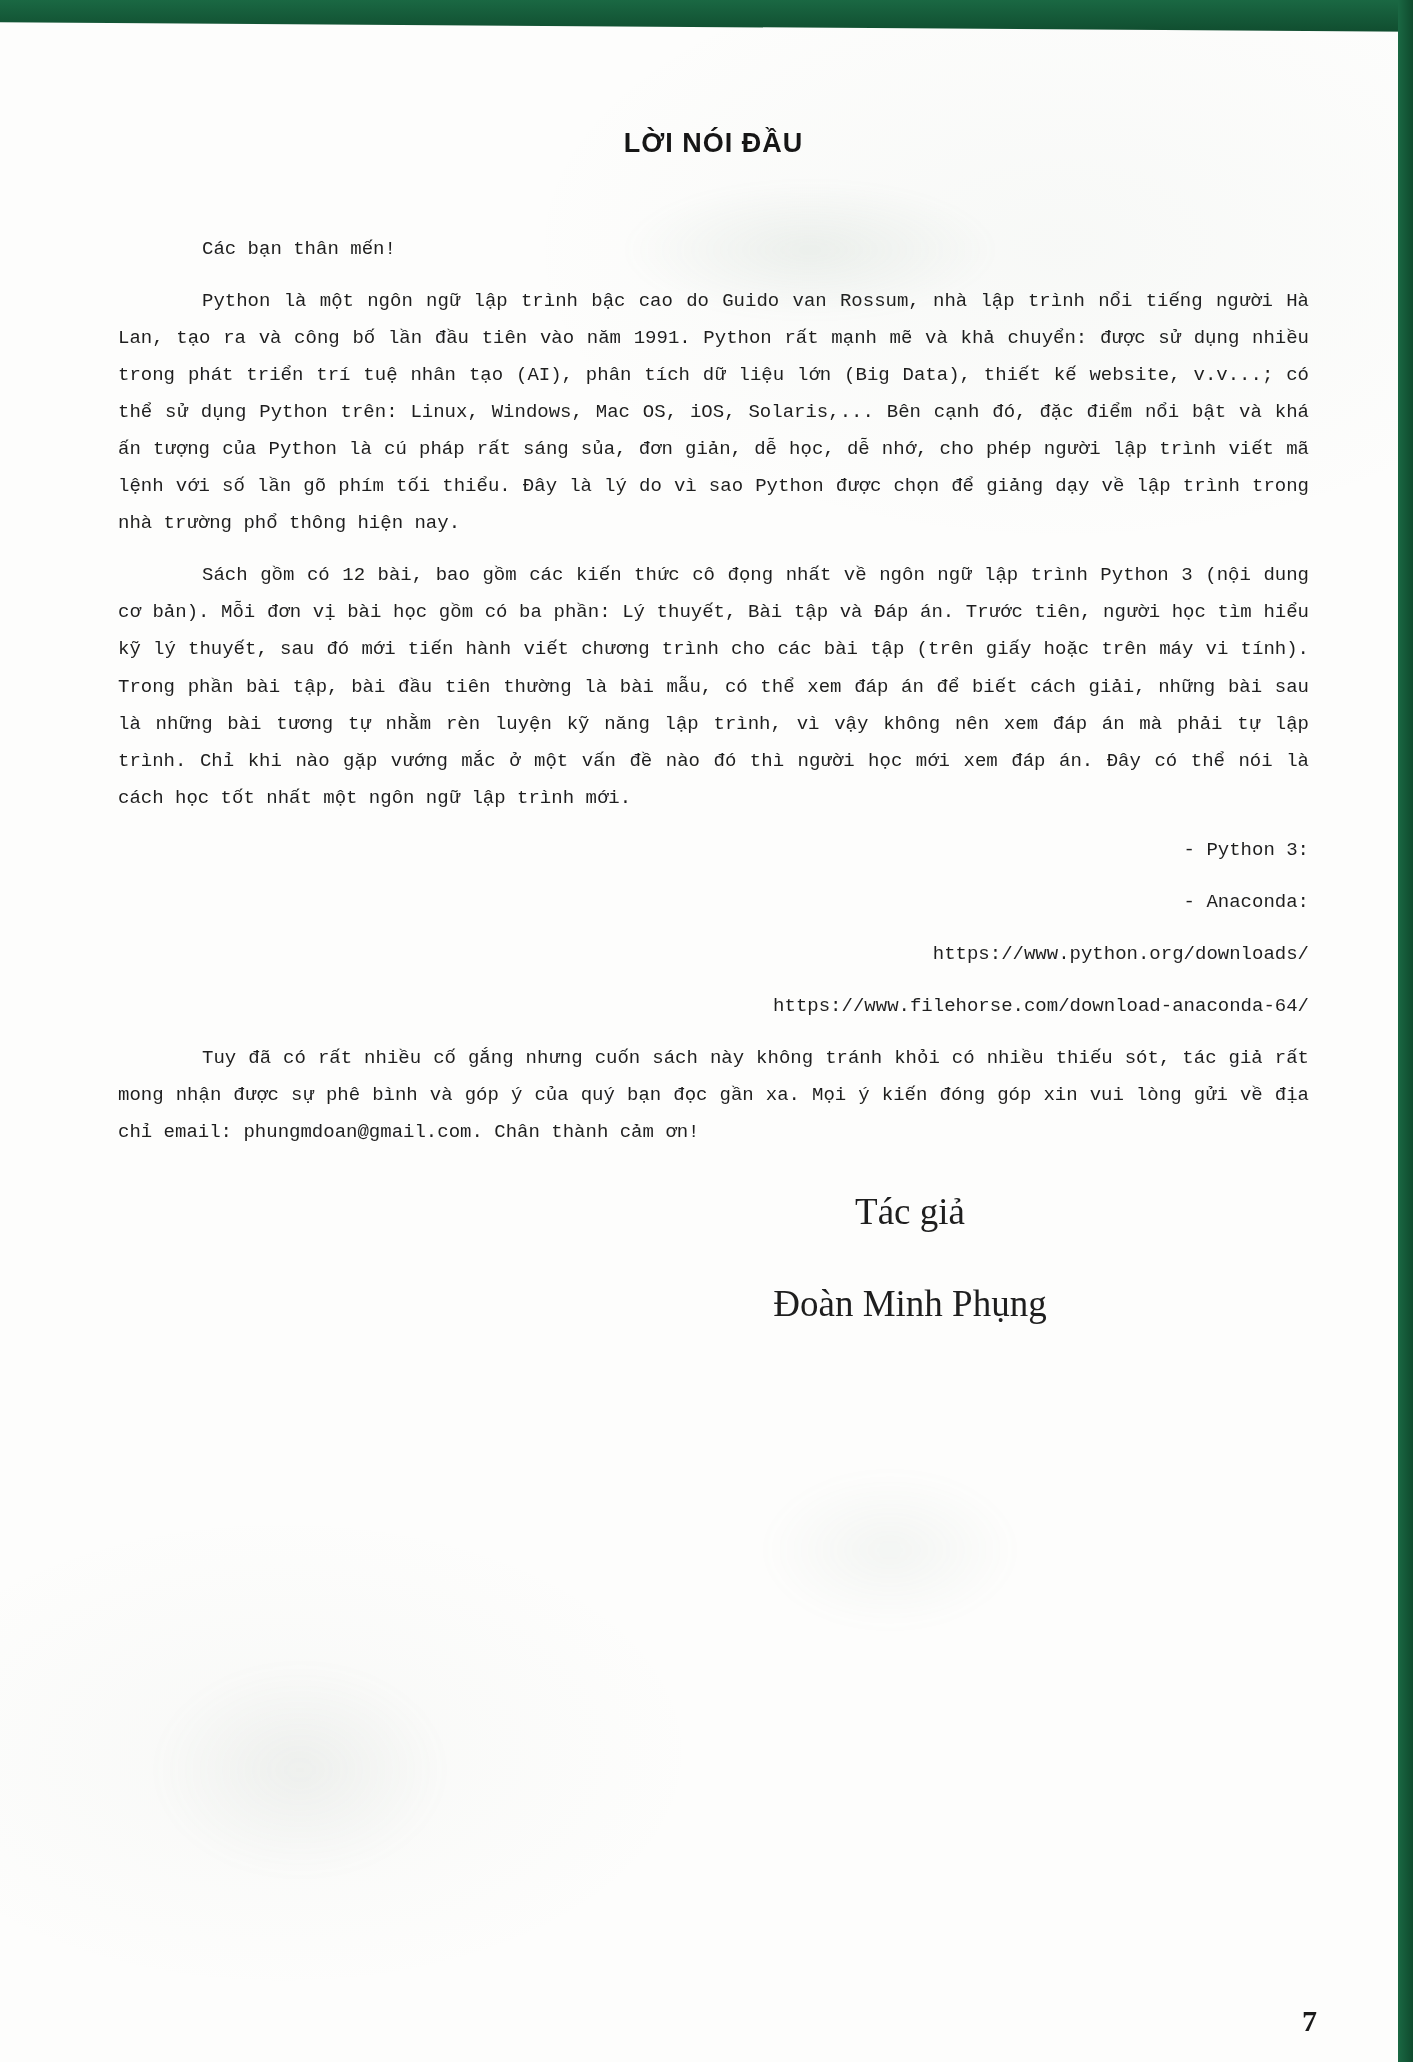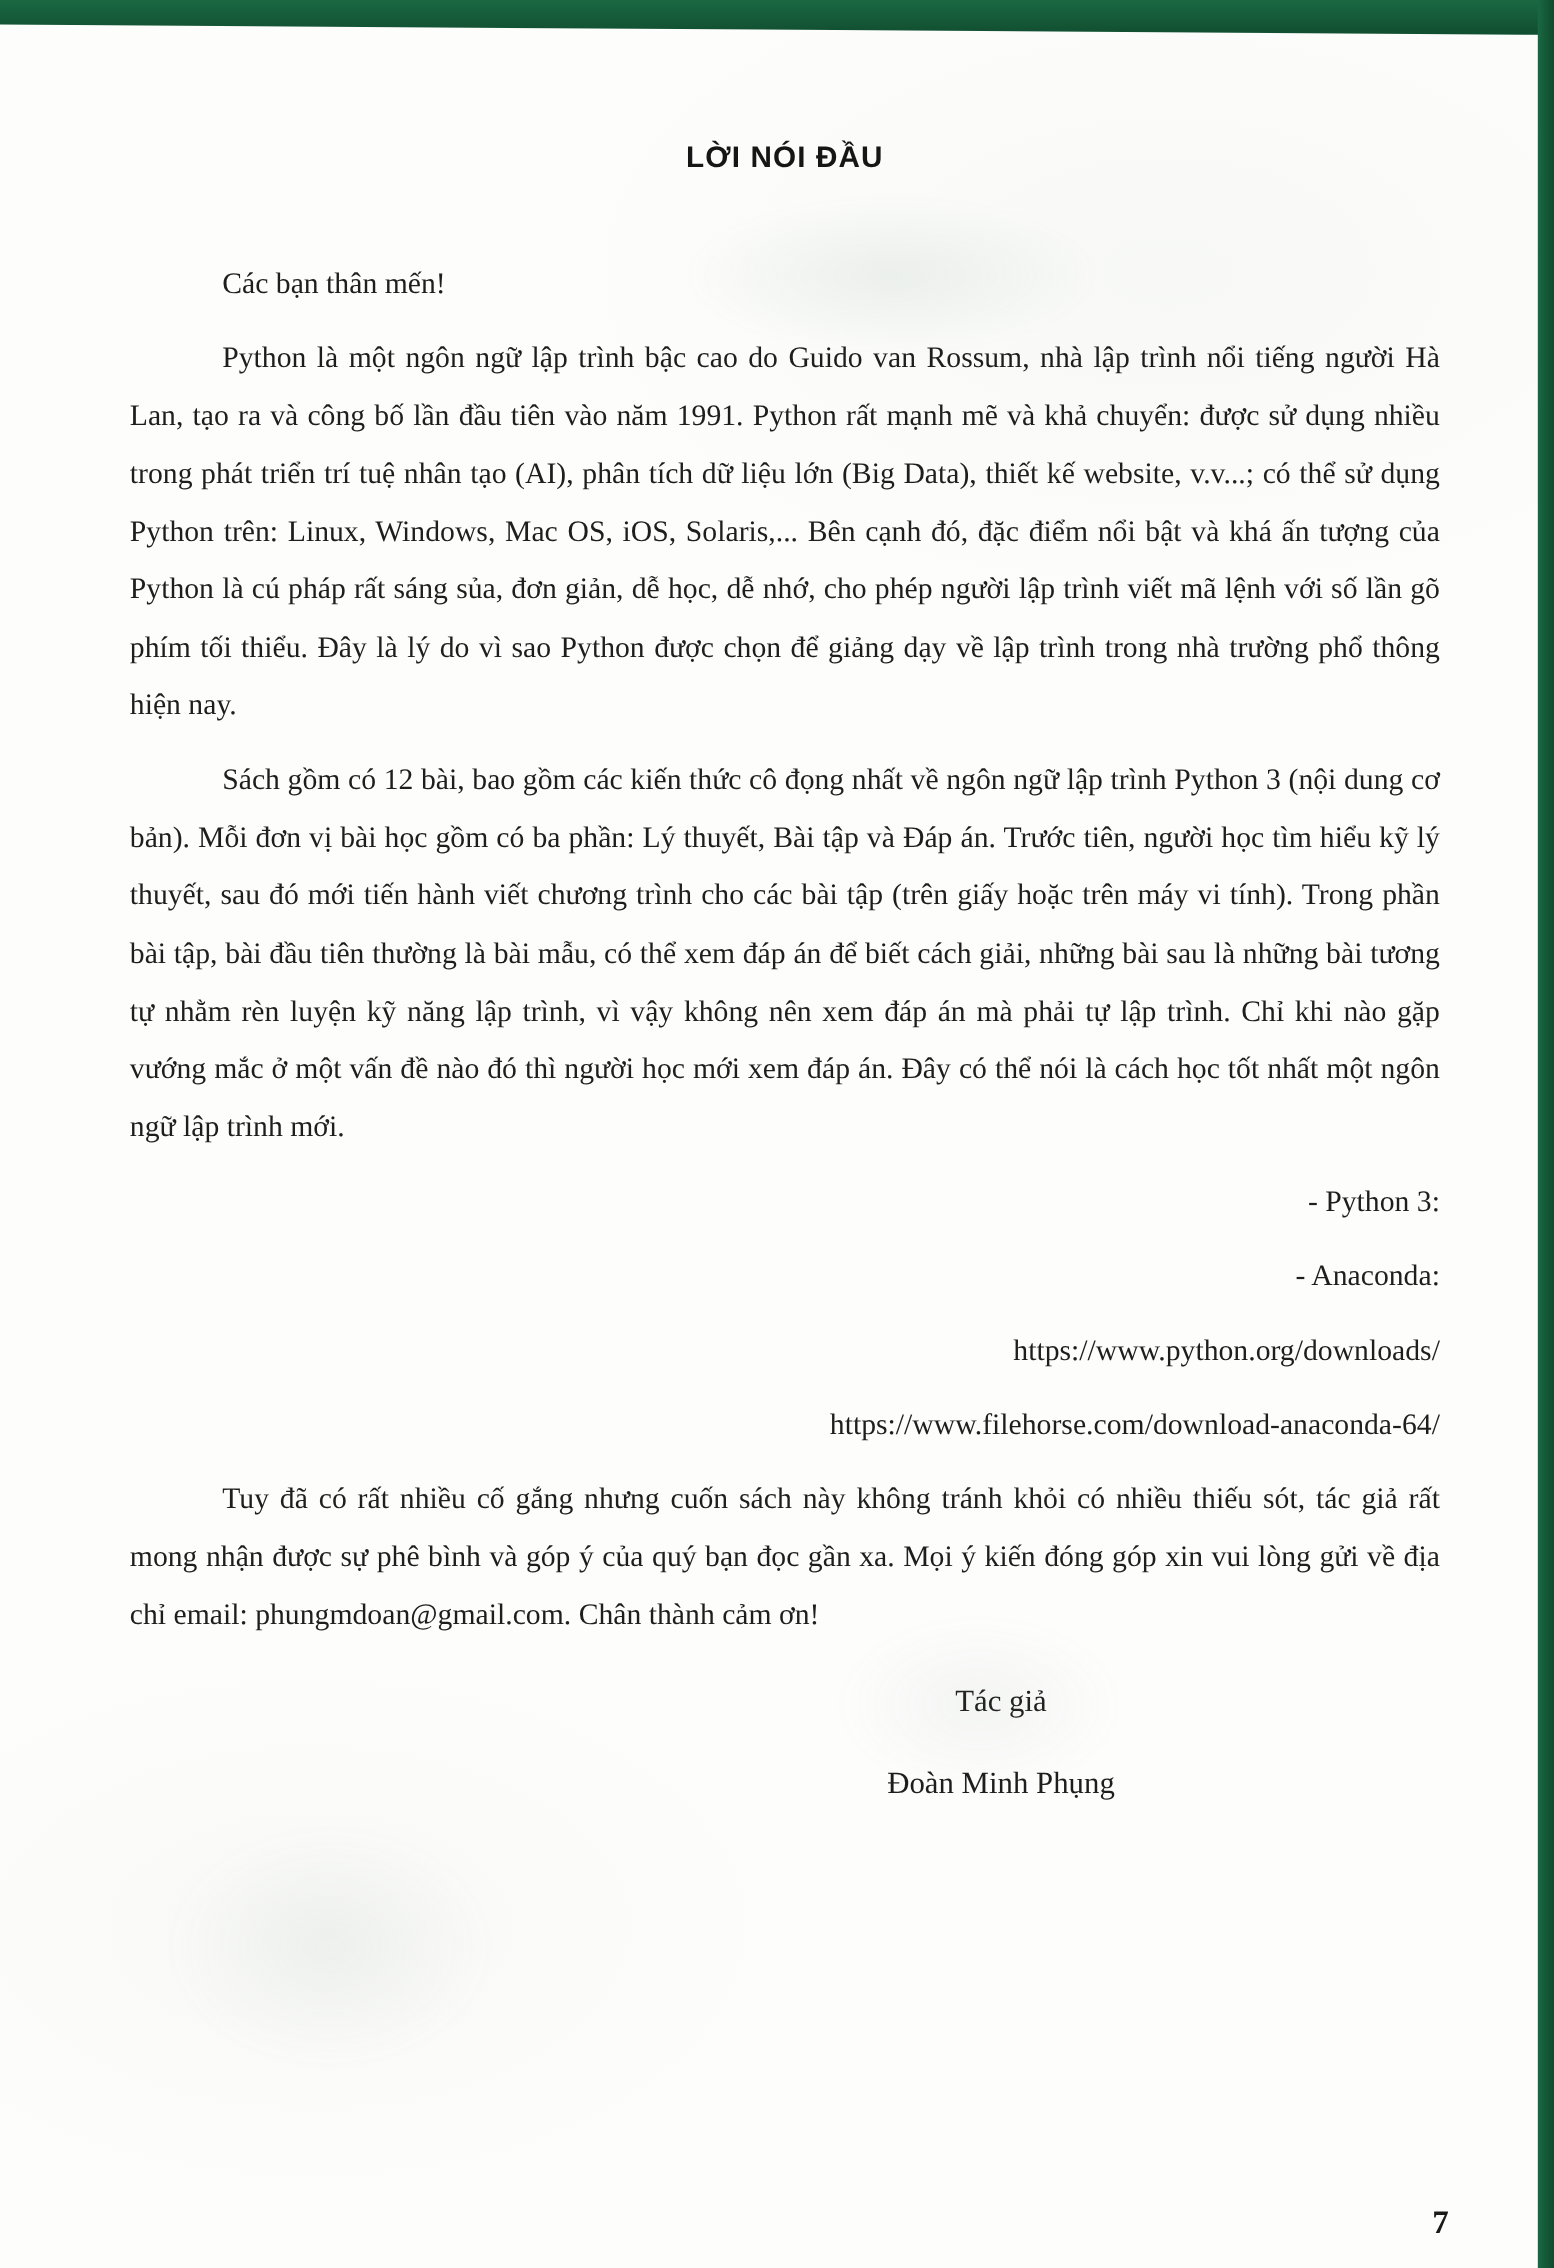--- a/index.html
+++ b/index.html
@@ -42,38 +42,39 @@
     margin:0 0 72px 0;
     text-align:center;
     font-family:"Liberation Sans","DejaVu Sans",sans-serif;
     font-size:27px;
     font-weight:700;
     letter-spacing:1px;
     color:#161616;
   }
   p.para{
     margin:0 0 15px 0;
-    font-size:27px;
+    font-size:19px;
     line-height:1.95;
     text-align:justify;
     text-indent:84px;
     color:var(--text);
+    font-family:Liberation Mono, monospace;
   }
   p.para.plain{
     text-align:right;
   }
   .signature{
     margin-top:26px;
     margin-left:33%;
     width:67%;
     text-align:center;
   }
   .signature p{
     margin:0 0 22px 0;
-    font-size:28px;
+    font-size:37px;
     line-height:1.9;
   }
   .page-number{
     position:absolute;
     right:96px;
     bottom:24px;
     font-size:30px;
     font-weight:700;
     color:#1a1a1a;
   }

